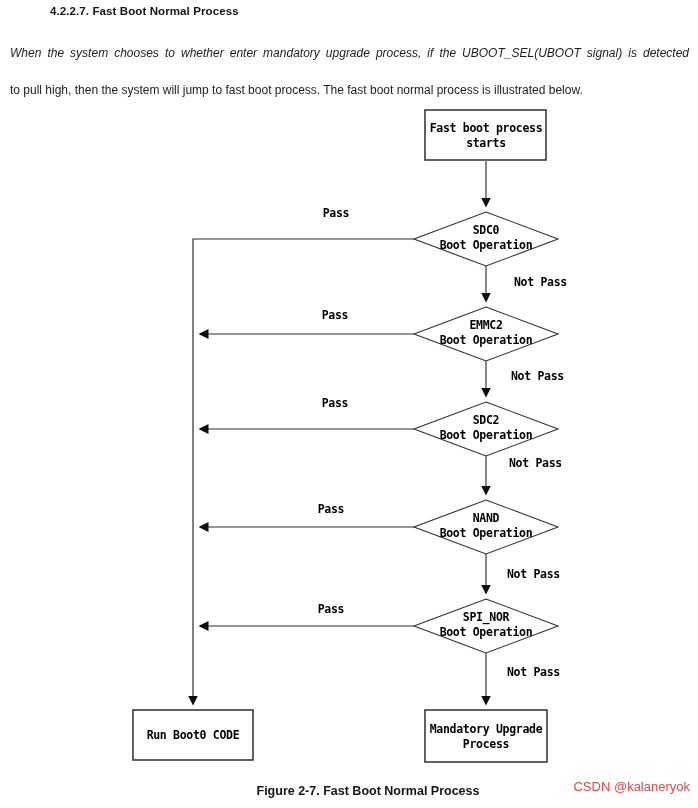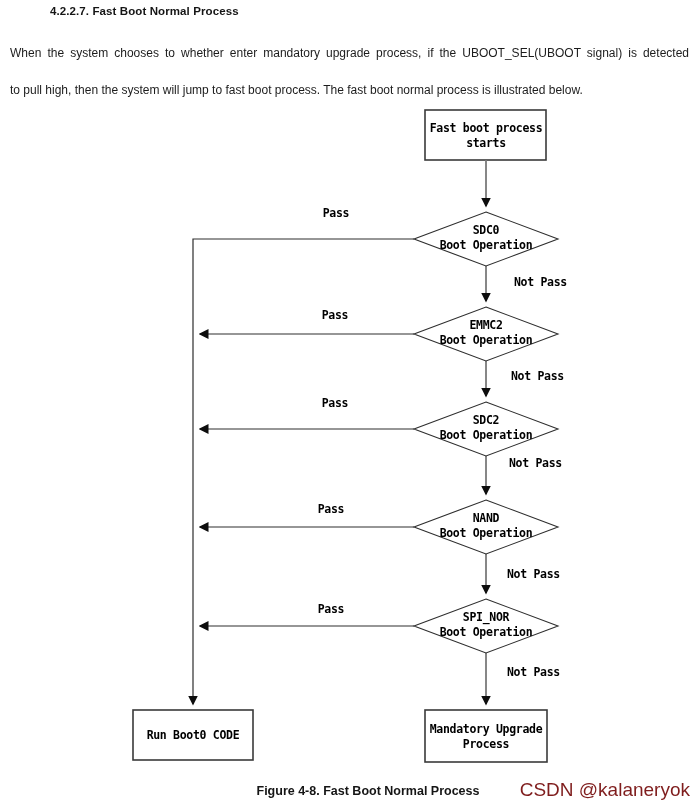--- a/index.html
+++ b/index.html
@@ -24,20 +24,21 @@
     position:absolute;
     left:10px; right:9px; top:43px;
     font-size:12px;
     line-height:20px;
     color:#1c1c1c;
   }
   .jline{
     display:block;
     text-align:justify;
     text-align-last:justify;
+    font-style:italic;
   }
   .nline{ display:block;margin-top:17px; }
   svg.flow{ position:absolute; left:0; top:0; }
   .flow-text{
     font-family:"DejaVu Sans Mono", monospace;
     font-weight:bold;
     font-size:11.5px;
     fill:#000000;
     letter-spacing:-0.3px;
   }
@@ -48,22 +49,22 @@
     padding-left:38px;
     box-sizing:border-box;
     text-align:center;
     font-size:12.5px;
     font-weight:bold;
     color:#151515;
   }
   .watermark{
     position:absolute;
     right:8px; top:779px;
-    font-size:19px;
-    color:#7f1d1d;
+    font-size:13px;
+    color:#ef4444;
   }
 </style>
 </head>
 <body>
 
 <div class="page">
 
   <div class="heading">4.2.2.7. Fast Boot Normal Process</div>
 
   <div class="doc-body">
@@ -129,17 +130,17 @@
     <text class="flow-text" x="507" y="676">Not Pass</text>
 
     <rect x="133" y="710" width="120" height="50" fill="#ffffff" stroke="#3a3a3a" stroke-width="1.6"></rect>
     <text class="flow-text" x="193" y="739" text-anchor="middle">Run Boot0 CODE</text>
 
     <rect x="425" y="710" width="122" height="52" fill="#ffffff" stroke="#3a3a3a" stroke-width="1.6"></rect>
     <text class="flow-text" x="486" y="733" text-anchor="middle">Mandatory Upgrade</text>
     <text class="flow-text" x="486" y="748" text-anchor="middle">Process</text>
   </svg>
 
-  <div class="caption">Figure 4-8. Fast Boot Normal Process</div>
+  <div class="caption">Figure 2-7. Fast Boot Normal Process</div>
 
   <div class="watermark">CSDN @kalaneryok</div>
 
 </div>
 
 </body></html>

